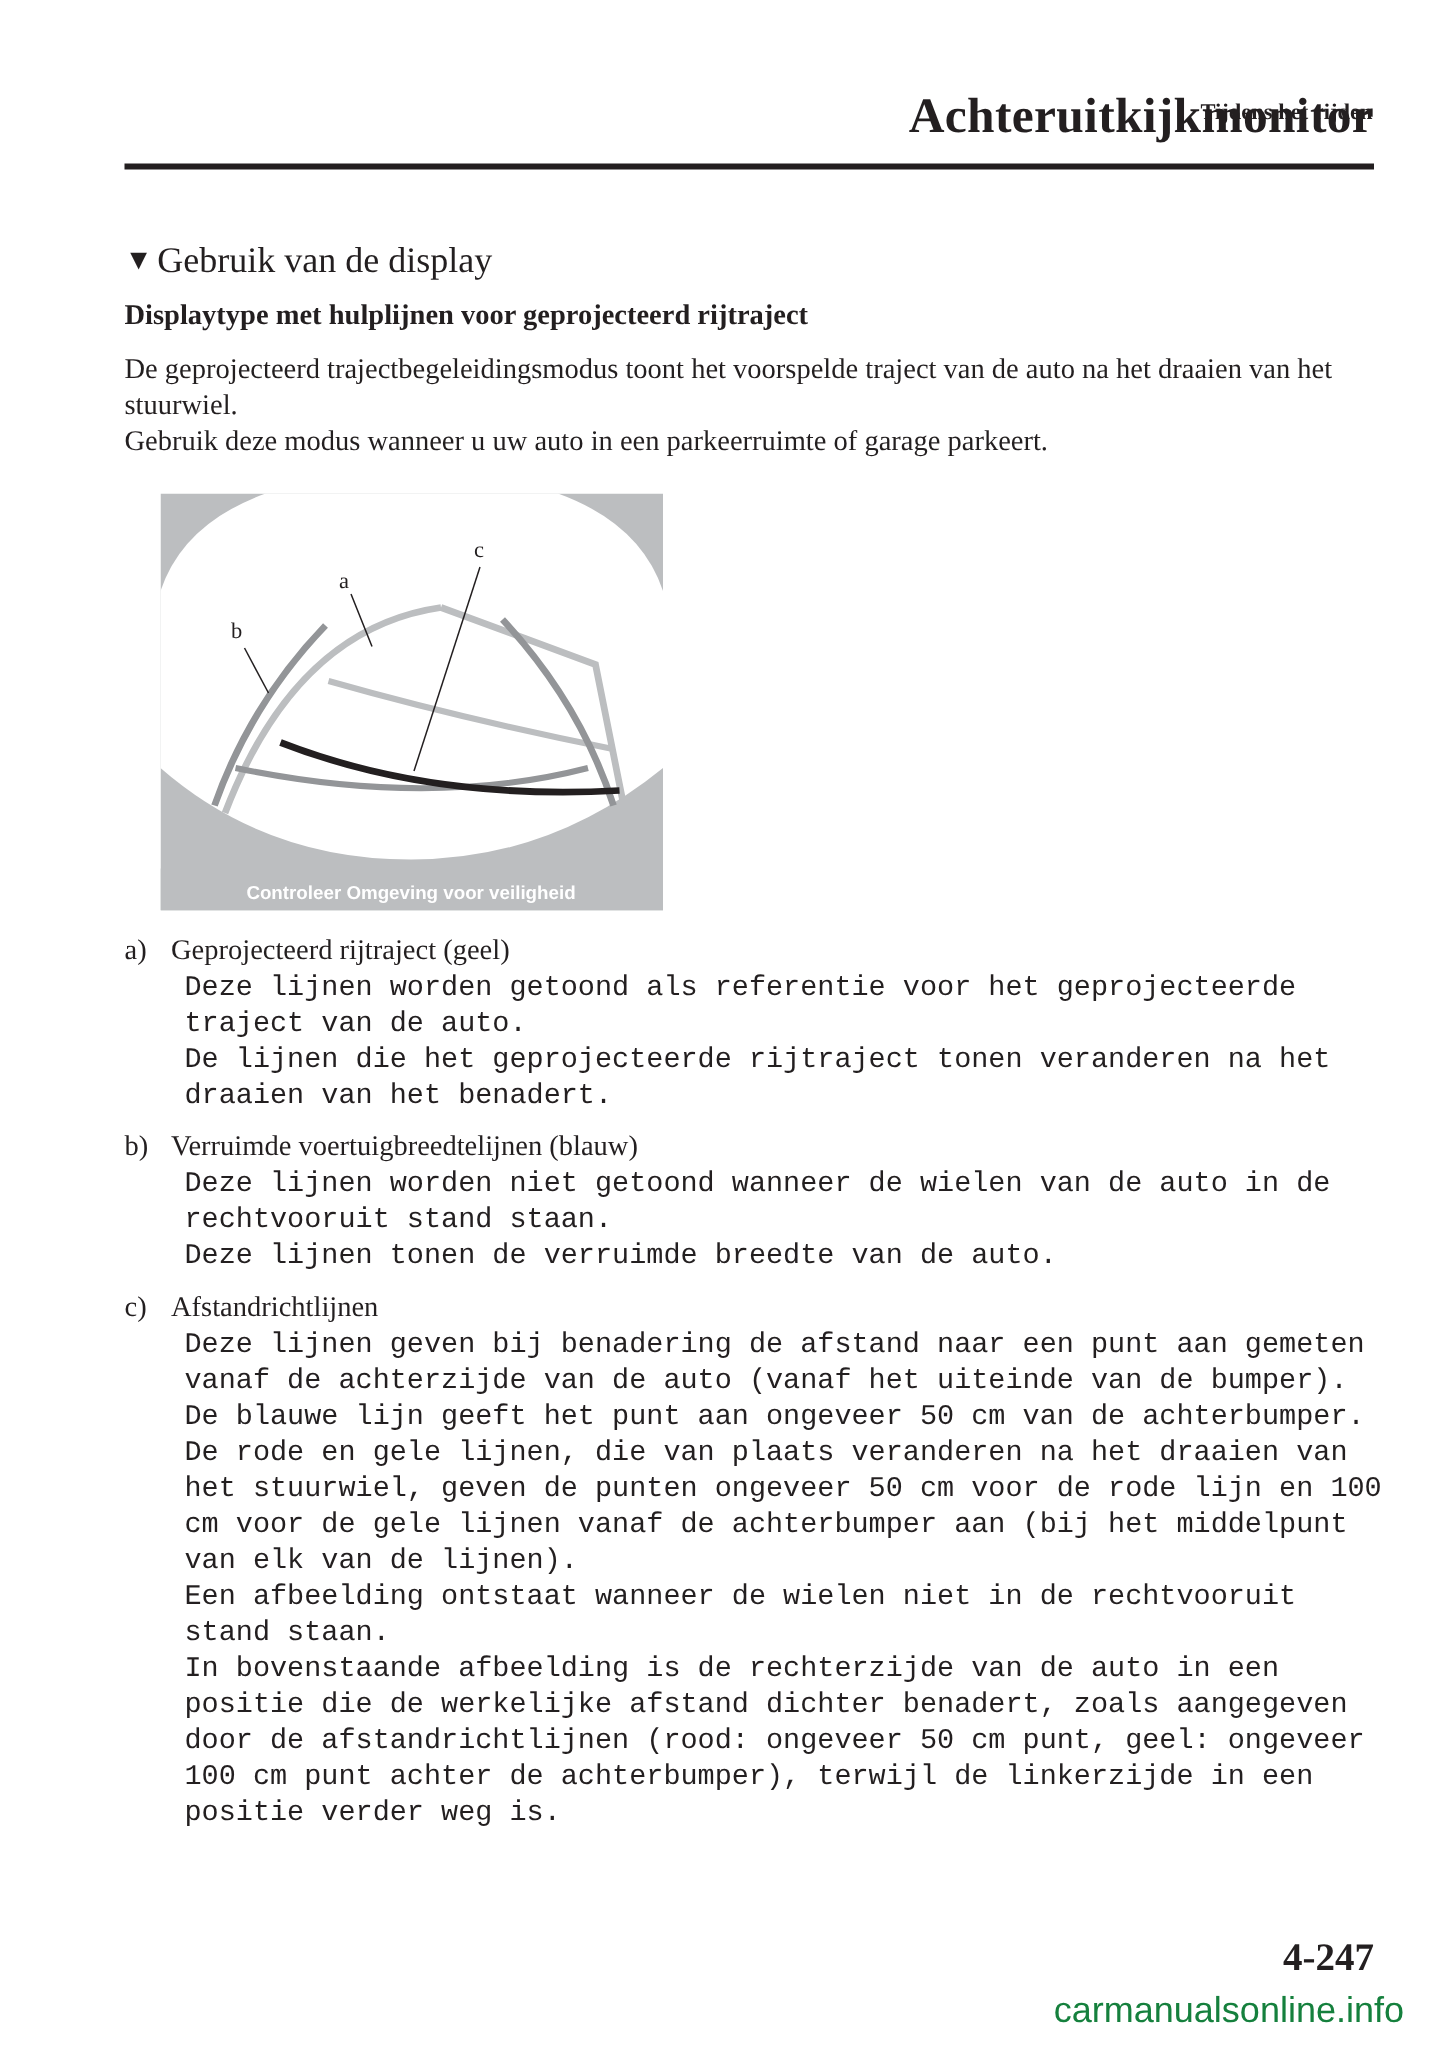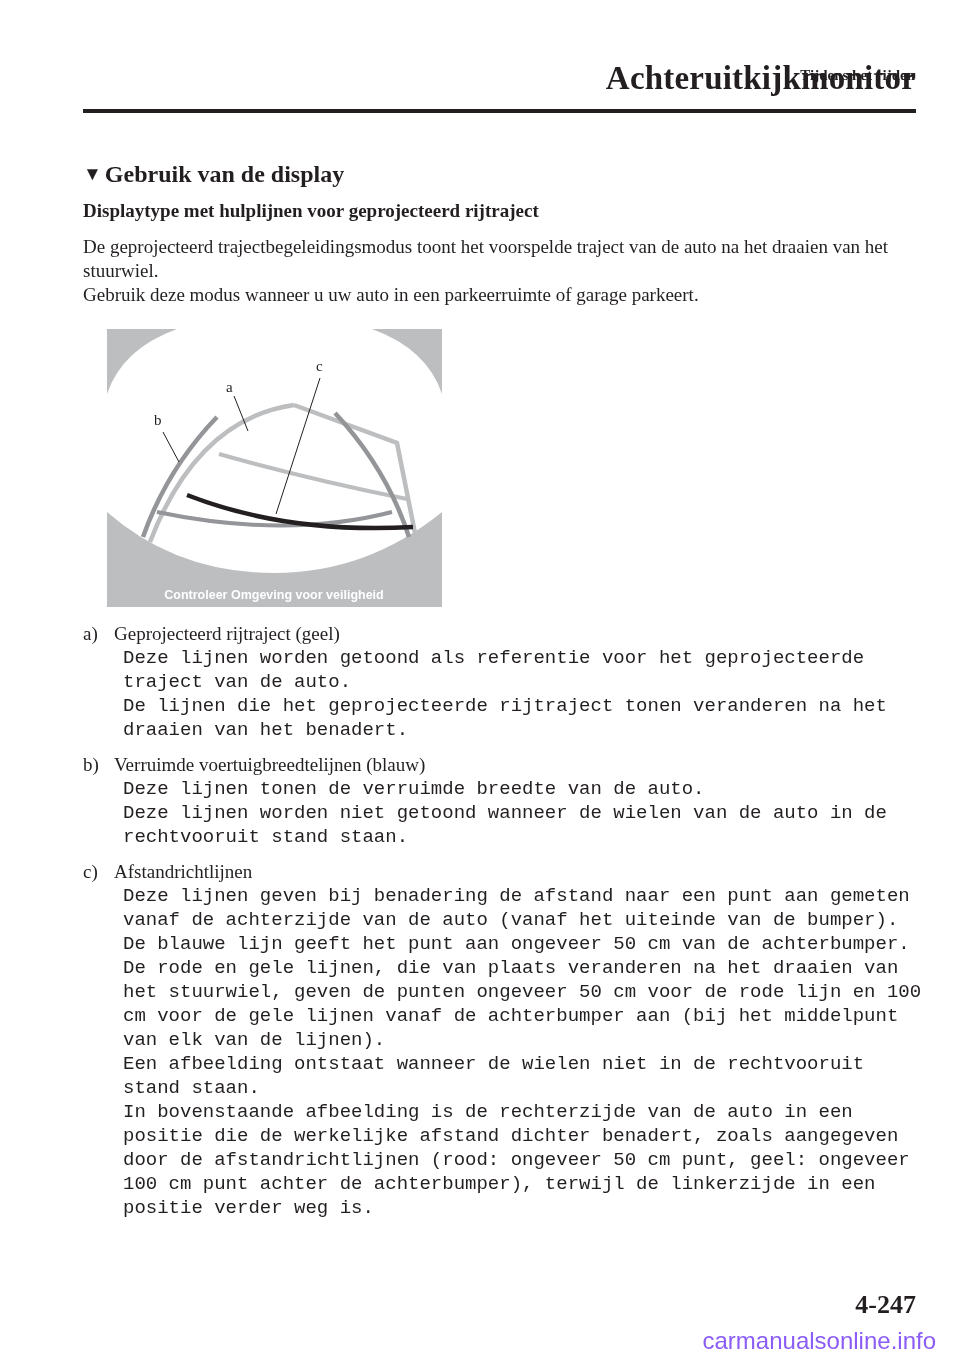--- a/index.html
+++ b/index.html
@@ -13,21 +13,21 @@
       margin-top: 24px;
     }
     .hdr-title {
       position: absolute; right: 44px; top: 58px; font-size: 33px; font-weight: bold;
       letter-spacing: 0.2px; text-align: right; line-height: 40px;
     }
     .hdr-rule {
       position: absolute; left: 83px; top: 109px; width: 833px; height: 4px; background: #231f20;
     }
     .sec-heading {
-      position: absolute; left: 83px; top: 158px; font-size: 24px; font-weight: bold; line-height: 32px;
+      position: absolute; left: 83px; top: 158px; font-size: 24px; font-weight: normal; line-height: 32px;
     }
     .sec-heading .tri { display: inline-block; font-size: 19px; vertical-align: 2px; margin-right: 3px; }
     .subheading {
       position: absolute; left: 83px; top: 198px; font-size: 19px; font-weight: bold;
       line-height: 26px;
     }
     .intro {
       position: absolute; left: 83px; top: 235px; width: 840px; font-size: 19px; line-height: 24px;
     }
     .intro p { margin: 0; }
@@ -40,21 +40,21 @@
     .item { position: relative; margin-bottom: 11px; }
     .item .marker { position: absolute; left: 0; top: 0; }
     .item .title { margin-left: 31px; }
     .item .desc { margin-left: 40px; font-family: Liberation Mono, monospace; }
     .item .desc p { margin: 0; }
     .page-num {
       position: absolute; right: 44px; top: 1290px; font-size: 26px; font-weight: bold;
     }
     .watermark {
       position: absolute; right: 24px; top: 1327px; font-family: "Liberation Sans", "DejaVu Sans", sans-serif;
-      font-size: 24px; color: #8b5cf6;
+      font-size: 24px; color: #15803d;
     }
   </style>
 </head>
 <body>
 
 <div class="hdr-section">Tijdens het rijden</div>
 <div class="hdr-title">Achteruitkijkmonitor</div>
 <div class="hdr-rule"></div>
 
 <div class="sec-heading">
@@ -103,22 +103,22 @@
     <div class="title">Geprojecteerd rijtraject (geel)</div>
     <div class="desc">
       <p>Deze lijnen worden getoond als referentie voor het geprojecteerde traject van de auto.</p>
       <p>De lijnen die het geprojecteerde rijtraject tonen veranderen na het draaien van het benadert.</p>
     </div>
   </div>
   <div class="item">
     <span class="marker">b)</span>
     <div class="title">Verruimde voertuigbreedtelijnen (blauw)</div>
     <div class="desc">
+      <p>Deze lijnen worden niet getoond wanneer de wielen van de auto in de rechtvooruit stand staan.</p>
       <p>Deze lijnen tonen de verruimde breedte van de auto.</p>
-      <p>Deze lijnen worden niet getoond wanneer de wielen van de auto in de rechtvooruit stand staan.</p>
     </div>
   </div>
   <div class="item">
     <span class="marker">c)</span>
     <div class="title">Afstandrichtlijnen</div>
     <div class="desc">
       <p>Deze lijnen geven bij benadering de afstand naar een punt aan gemeten vanaf de achterzijde van de auto (vanaf het uiteinde van de bumper).</p>
       <p>De blauwe lijn geeft het punt aan ongeveer 50 cm van de achterbumper.</p>
       <p>De rode en gele lijnen, die van plaats veranderen na het draaien van het stuurwiel, geven de punten ongeveer 50 cm voor de rode lijn en 100 cm voor de gele lijnen vanaf de achterbumper aan (bij het middelpunt van elk van de lijnen).</p>
       <p>Een afbeelding ontstaat wanneer de wielen niet in de rechtvooruit stand staan.</p>

